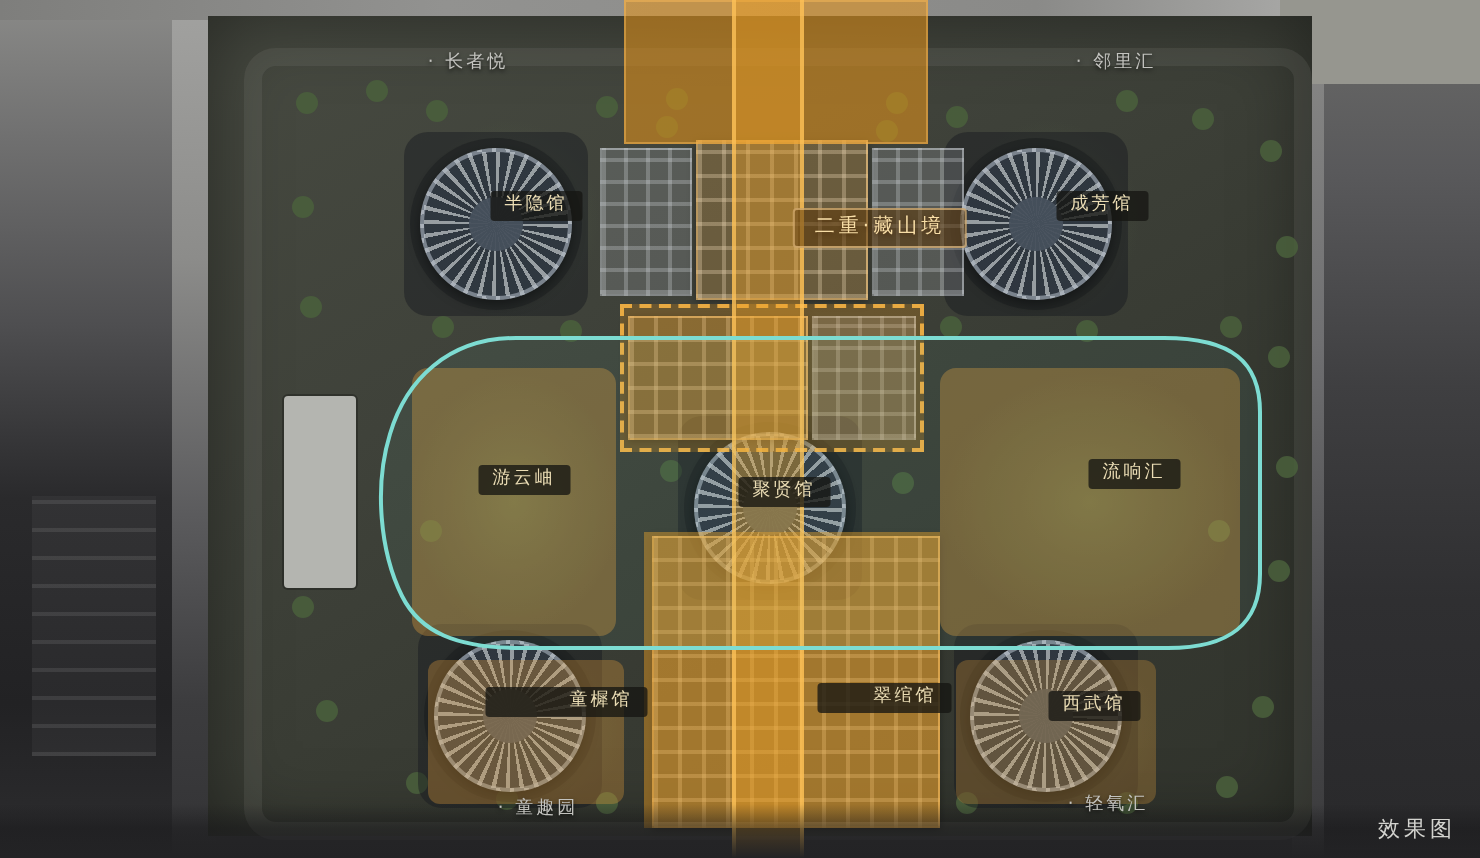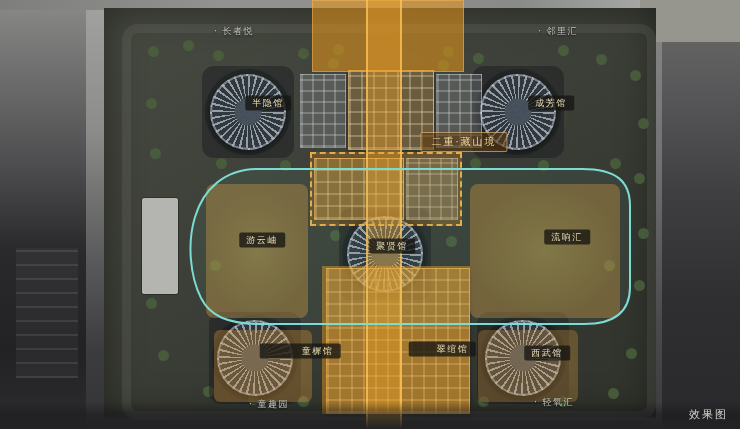--- a/index.html
+++ b/index.html
@@ -169,28 +169,28 @@
   <div class="abs bottom-shade"></div>
 
   <svg class="abs teal-svg" viewBox="0 0 740 429">
     <path d="M 258 169 L 582 169 C 616 169 630 181 630 206 L 630 287
              C 630 312 615 324 584 324 L 260 324
              C 228 324 210 316 201 298
              C 190 276 187 243 195 217
              C 203 190 224 169 258 169 Z" fill="rgba(125,220,210,0.06)" stroke="#7ddcd2" stroke-width="2"></path>
   </svg>
 
-  <div class="abs zone-label" style="left:464px;top:114px;margin-top:28px;">二重·藏山境</div>
+  <div class="abs zone-label" style="left:440px;top:114px;">二重·藏山境</div>
 
   <div class="abs bldg-label" style="left:268px;top:103px;">半隐馆</div>
   <div class="abs bldg-label" style="left:551px;top:103px;">成芳馆</div>
   <div class="abs bldg-label" style="left:262px;top:240px;">游云岫</div>
   <div class="abs bldg-label" style="left:392px;top:246px;">聚贤馆</div>
   <div class="abs bldg-label" style="left:567px;top:237px;">流响汇</div>
-  <div class="abs bldg-label" style="left:300px;top:351px;padding-left:42px;">童樨馆</div>
+  <div class="abs bldg-label" style="left:283px;top:351px;padding-left:42px;">童樨馆</div>
   <div class="abs bldg-label" style="left:442px;top:349px;padding-left:28px;">翠绾馆</div>
   <div class="abs bldg-label" style="left:547px;top:353px;">西武馆</div>
 
   <div class="abs corner-label" style="left:234px;top:31px;">· 长者悦</div>
   <div class="abs corner-label" style="left:558px;top:31px;">· 邻里汇</div>
   <div class="abs corner-label" style="left:269px;top:404px;">· 童趣园</div>
   <div class="abs corner-label" style="left:554px;top:402px;">· 轻氧汇</div>
 
   <div class="abs watermark">效果图</div>
 

